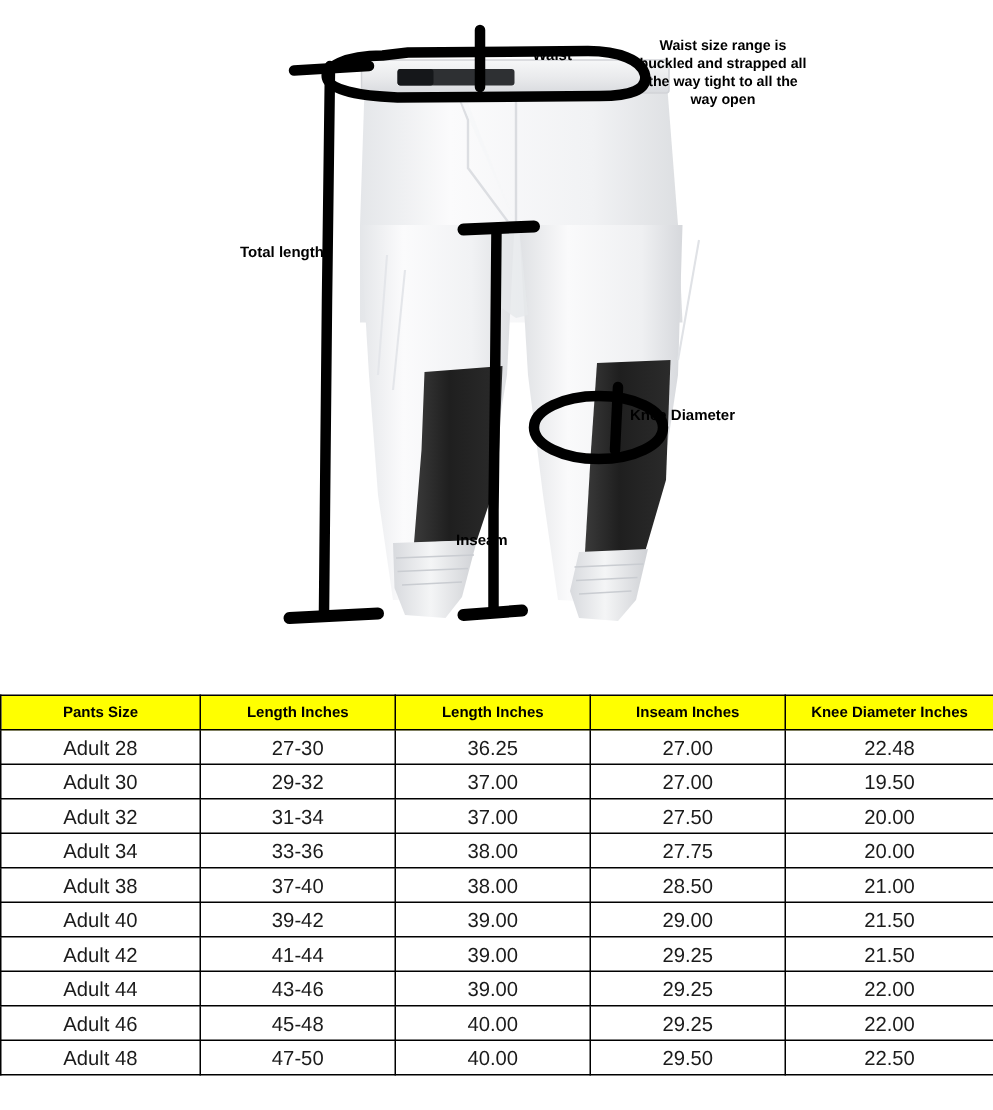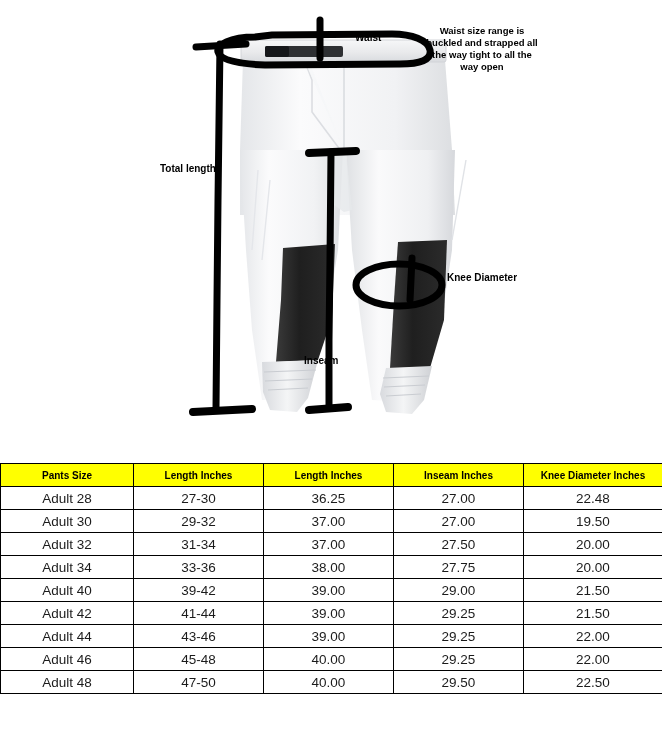--- a/index.html
+++ b/index.html
@@ -38,21 +38,21 @@
   .dlabel{
     position:absolute;
     font-weight:bold;
     color:#000;
     font-size:10px;
     white-space:nowrap;
   }
   #label-waist{left:355px;top:32px;}
   #label-total-length{left:160px;top:163px;}
   #label-inseam{left:304px;top:355px;}
-  #label-knee{left:447px;top:272px;}
+  #label-knee{left:420px;top:272px;}
 
   
   #size-table-wrap{
     position:absolute;left:0;top:463px;width:662px;
   }
   table#size-table{
     border-collapse:collapse;
     width:662px;
     table-layout:fixed;
   }
@@ -217,20 +217,27 @@
           <td>20.00</td>
         </tr>
         <tr>
           <td>Adult 34</td>
           <td>33-36</td>
           <td>38.00</td>
           <td>27.75</td>
           <td>20.00</td>
         </tr>
         <tr>
+          <td>Adult 38</td>
+          <td>37-40</td>
+          <td>38.00</td>
+          <td>28.50</td>
+          <td>21.00</td>
+        </tr>
+        <tr>
           <td>Adult 40</td>
           <td>39-42</td>
           <td>39.00</td>
           <td>29.00</td>
           <td>21.50</td>
         </tr>
         <tr>
           <td>Adult 42</td>
           <td>41-44</td>
           <td>39.00</td>

